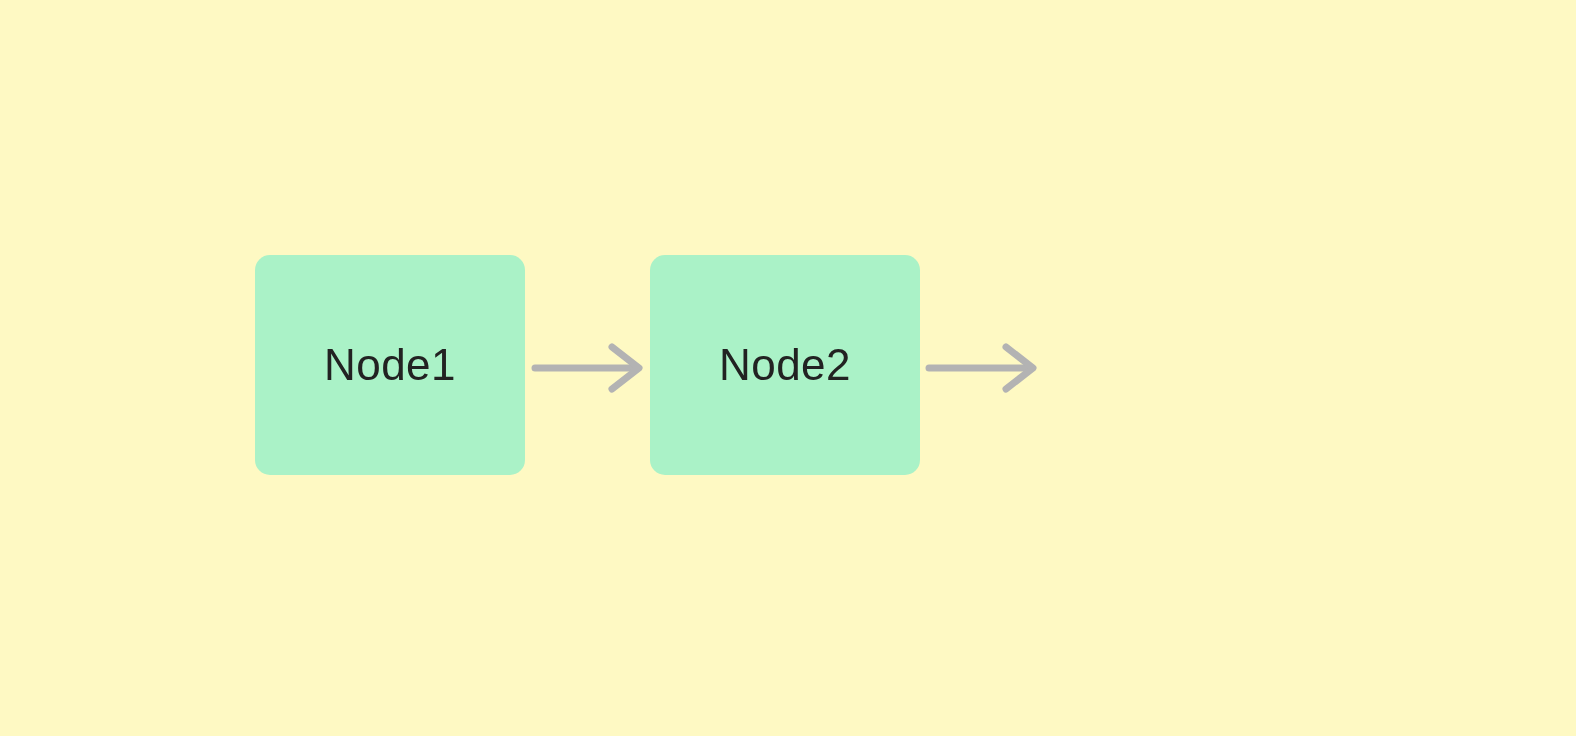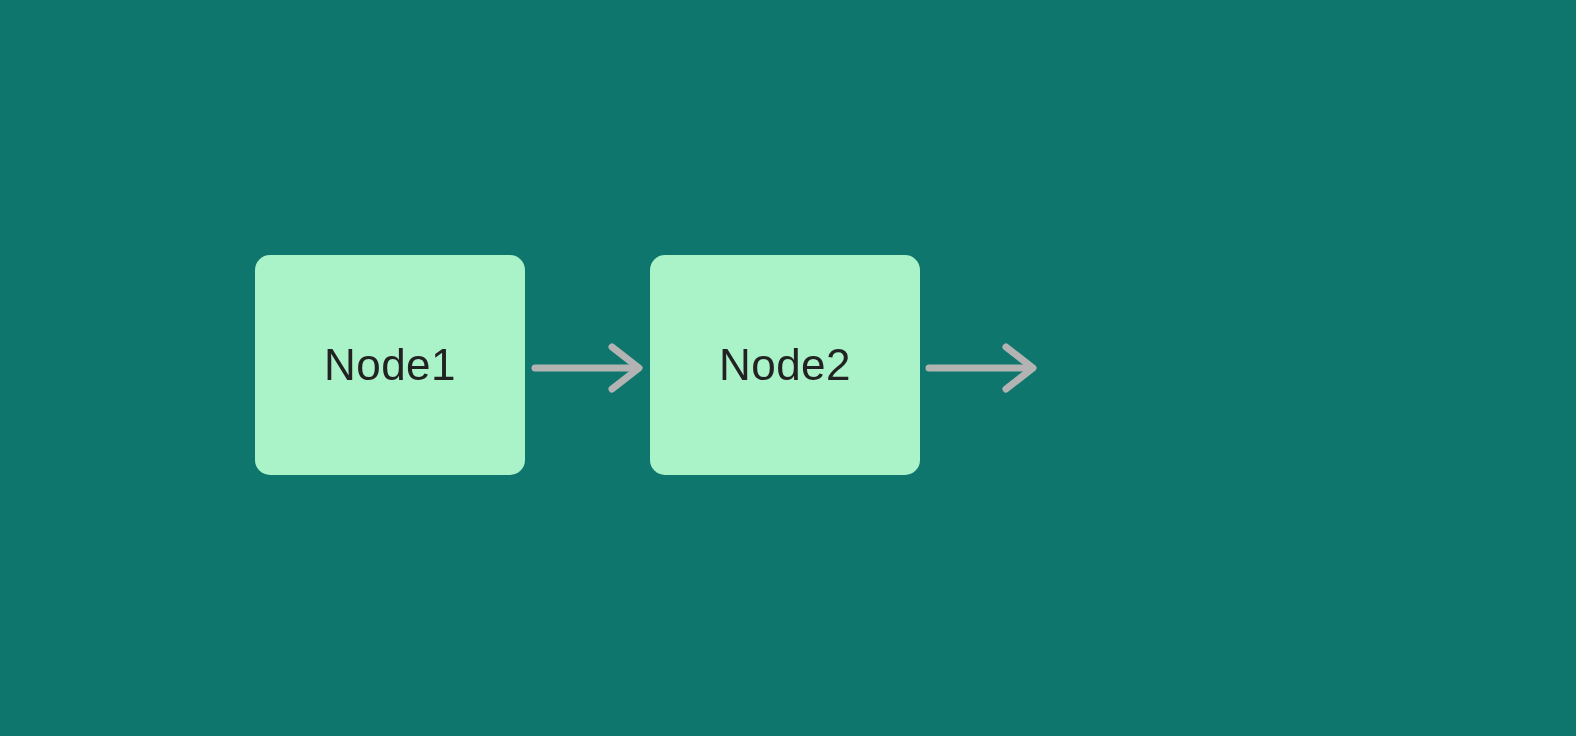--- a/index.html
+++ b/index.html
@@ -44,21 +44,21 @@
     top: 338px;
     width: 116px;
     height: 60px;
   }
   #edge-1 { left: 530px; }
   #edge-2 { left: 924px; }
 </style>
 </head>
 <body>
 
-<div class="canvas" style="background: #0f766e; text-align: right;">
+<div class="canvas" style="background: #fef9c3; text-align: right;">
 
   <div class="flow-node" id="node-1" style="background: rgb(170, 242, 199);">
     <span class="node-label" style="color: rgb(34, 34, 34);">Node1</span>
   </div>
 
   <svg class="edge-arrow" id="edge-1" viewBox="0 0 116 60">
     <line x1="5" y1="30" x2="103" y2="30" fill="none" stroke-width="7" stroke-linecap="round" stroke="#b3b3b3"></line>
     <polyline points="82,9 109,30 82,51" fill="none" stroke-width="7" stroke-linecap="round" stroke-linejoin="round" stroke="#b3b3b3"></polyline>
   </svg>
 

